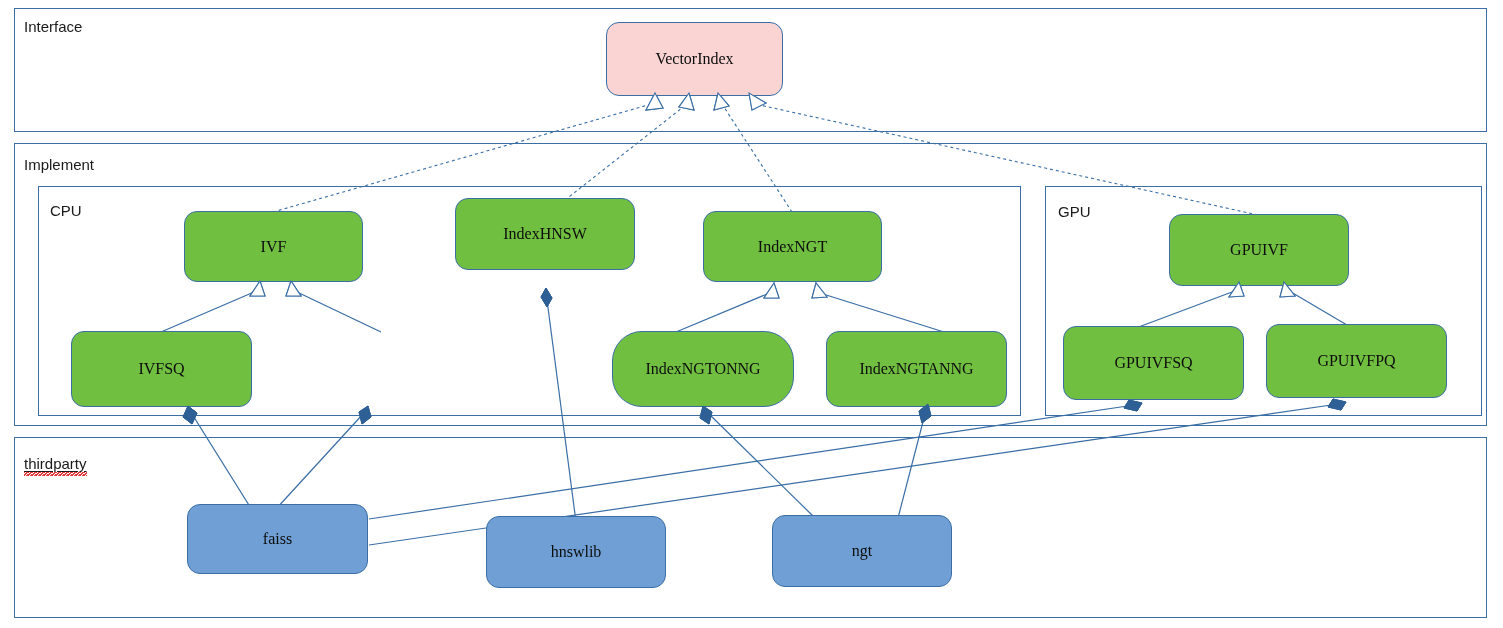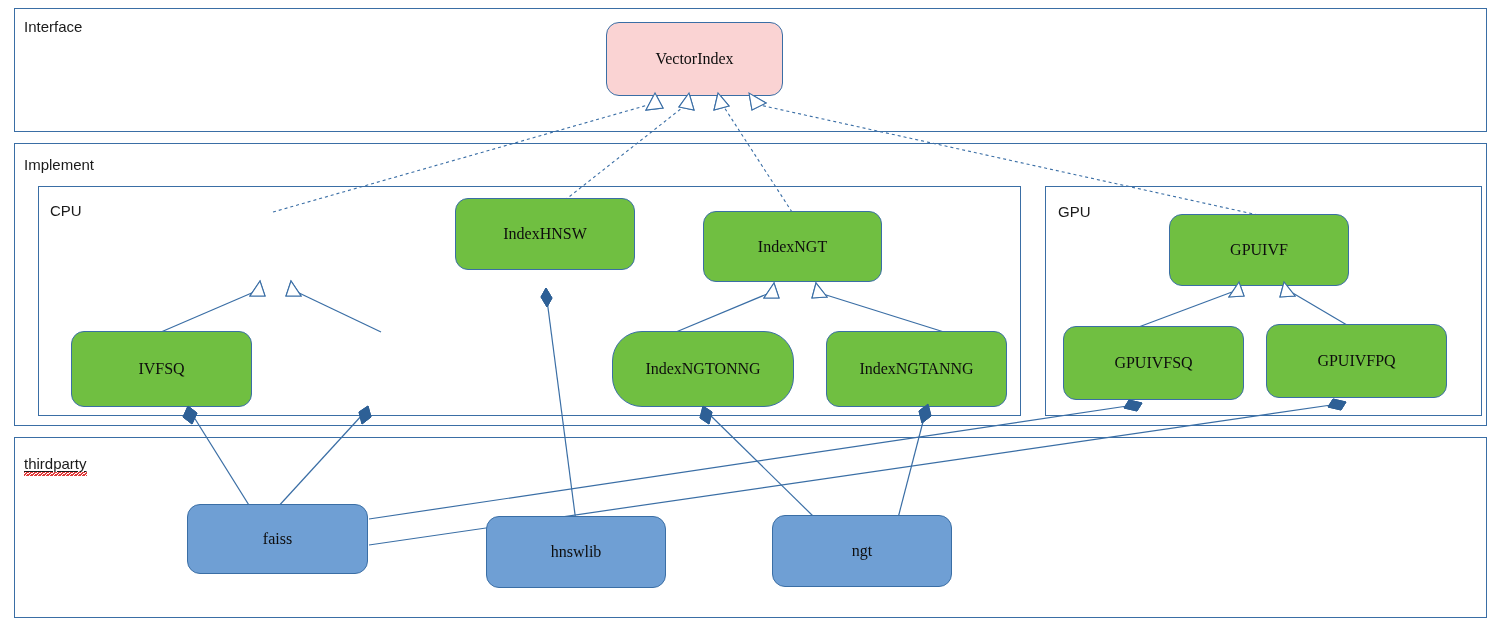--- a/index.html
+++ b/index.html
@@ -191,20 +191,23 @@
     <g>
       <line class="edge-line" x1="898" y1="518" x2="925" y2="414"></line>
       <polygon class="diamond" points="928,404 919,411 922,423 931,416"></polygon>
     </g>
   </svg>
 
   <div class="node iface" style="left:606px; top:22px; width:177px; height:74px;">
     <span>VectorIndex</span>
   </div>
 
+  <div class="node impl" style="left:184px; top:211px; width:179px; height:71px;">
+    <span>IVF</span>
+  </div>
 
   <div class="node impl" style="left:455px; top:198px; width:180px; height:72px;">
     <span>IndexHNSW</span>
   </div>
 
   <div class="node impl" style="left:703px; top:211px; width:179px; height:71px;">
     <span>IndexNGT</span>
   </div>
 
   <div class="node impl" style="left:71px; top:331px; width:181px; height:76px;">

